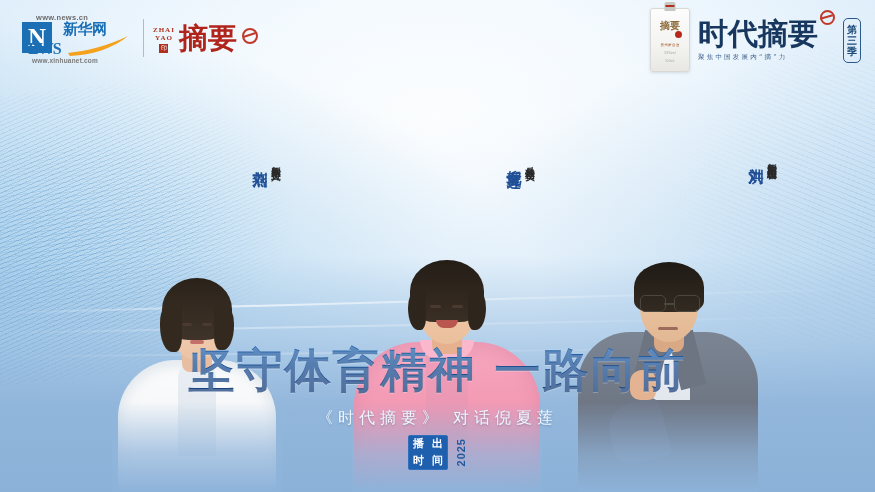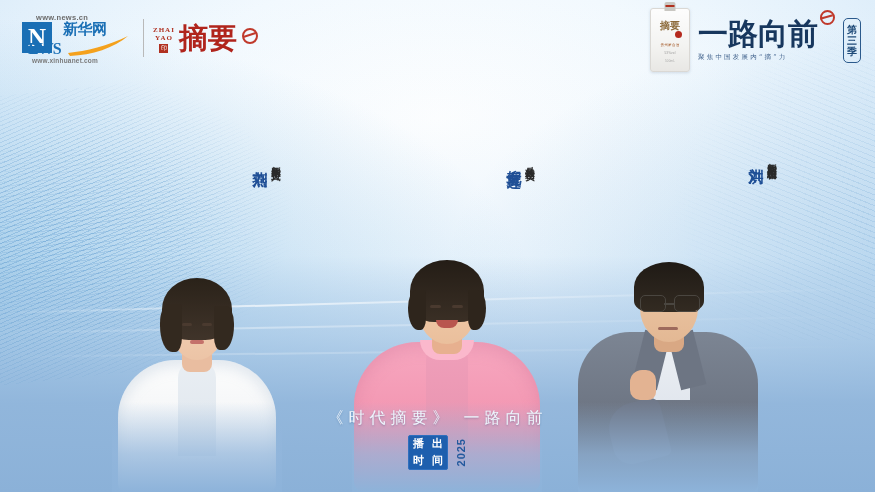--- a/index.html
+++ b/index.html
@@ -251,34 +251,35 @@
       <div class="cap"></div>
       <div class="bz">摘要</div>
       <div class="dot"></div>
       <div class="l1">贵州茅台酒</div>
       <div class="l2">53%vol</div>
       <div class="l3">500mL</div>
     </div>
     <div class="sdzy">
       <div>
         <div style="display:flex;align-items:flex-start;">
-          <div class="t">一路向前</div>
+          <div class="t">时代摘要</div>
           <div class="oring"></div>
         </div>
         <div class="sub">聚焦中国发展内“摘”力</div>
       </div>
     </div>
     <div class="season">
       <span>第</span>
       <span>三</span>
       <span>季</span>
     </div>
   </div>
 
-  <div class="subtitle">《时代摘要》  一路向前</div>
+  <div class="title">坚守体育精神 一路向前</div>
+  <div class="subtitle">《时代摘要》  对话倪夏莲</div>
 
   <div class="dateline">
     <div class="bcbox">
       <span>播</span>
       <span>出</span>
       <span>时</span>
       <span>间</span>
     </div>
     <div class="yr">2025</div>
   </div>

